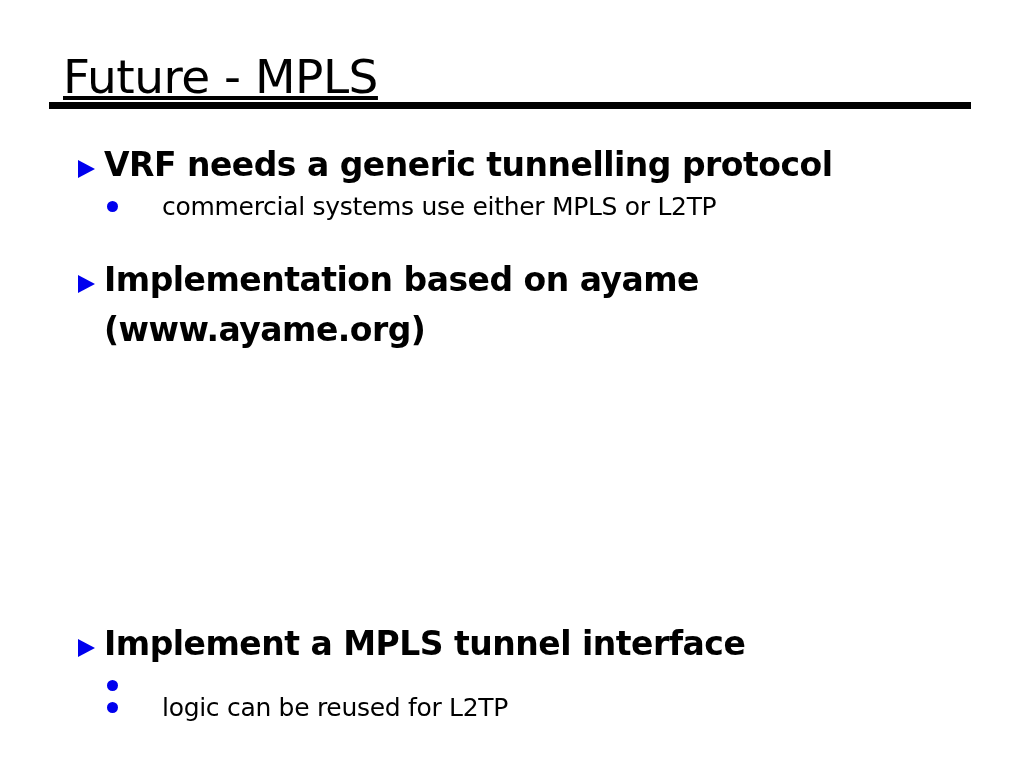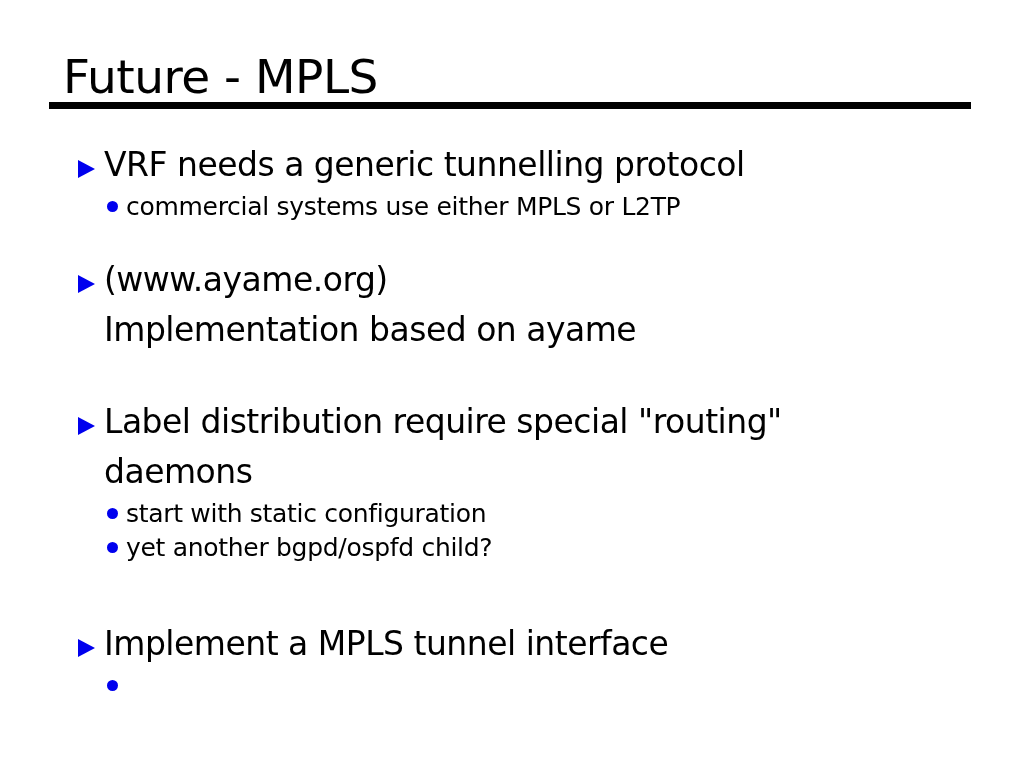--- a/index.html
+++ b/index.html
@@ -18,20 +18,21 @@
   }
   .title {
     position: absolute;
     left: 63px;
     top: 51px;
     font-size: 47px;
     line-height: 1.1;
     letter-spacing: -0.5px;
     color: #000000;
     white-space: nowrap;
+    text-decoration: underline;
   }
   .title-underline {
     position: absolute;
     left: 49px;
     top: 102px;
     width: 922px;
     height: 7px;
     background: #000000;
   }
   .bullet-group {
@@ -47,35 +48,37 @@
     left: 0;
     top: 20px;
     width: 0;
     height: 0;
     border-top: 9px solid transparent;
     border-bottom: 9px solid transparent;
     border-left: 17px solid #0000EE;
   }
   .blines {
     margin-left: 26px;
+    font-weight: bold;
   }
   .bline {
     font-size: 33px;
     line-height: 50px;
     letter-spacing: -0.5px;
     white-space: nowrap;
   }
   .sub {
     display: flex;
     align-items: flex-start;
     margin-left: 29px;
     font-size: 25px;
     line-height: 34px;
     letter-spacing: -0.3px;
     white-space: nowrap;
+    gap: 36px;
   }
   .dot {
     flex: 0 0 11px;
     width: 11px;
     height: 11px;
     border-radius: 50%;
     background: #0000EE;
     margin: 11px 8px 0 0;
   }
 </style>
@@ -94,44 +97,33 @@
     </div>
     <div class="sub">
       <span class="dot"></span>
       <span>commercial systems use either MPLS or L2TP</span>
     </div>
   </div>
 
   <div class="bullet-group g2">
     <span class="tri"></span>
     <div class="blines">
+      <div class="bline">Implementation based on ayame</div>
       <div class="bline">(www.ayame.org)</div>
-      <div class="bline">Implementation based on ayame</div>
     </div>
   </div>
 
-  <div class="bullet-group g3">
-    <span class="tri"></span>
-    <div class="blines">
-      <div class="bline">Label distribution require special "routing"</div>
-      <div class="bline">daemons</div>
-    </div>
-    <div class="sub">
-      <span class="dot"></span>
-      <span>start with static configuration</span>
-    </div>
-    <div class="sub">
-      <span class="dot"></span>
-      <span>yet another bgpd/ospfd child?</span>
-    </div>
-  </div>
 
   <div class="bullet-group g4">
     <span class="tri"></span>
     <div class="blines">
       <div class="bline">Implement a MPLS tunnel interface</div>
     </div>
     <div class="sub">
       <span class="dot"></span>
     </div>
+    <div class="sub">
+      <span class="dot"></span>
+      <span>logic can be reused for L2TP</span>
+    </div>
   </div>
 
 </div>
 
 </body></html>

